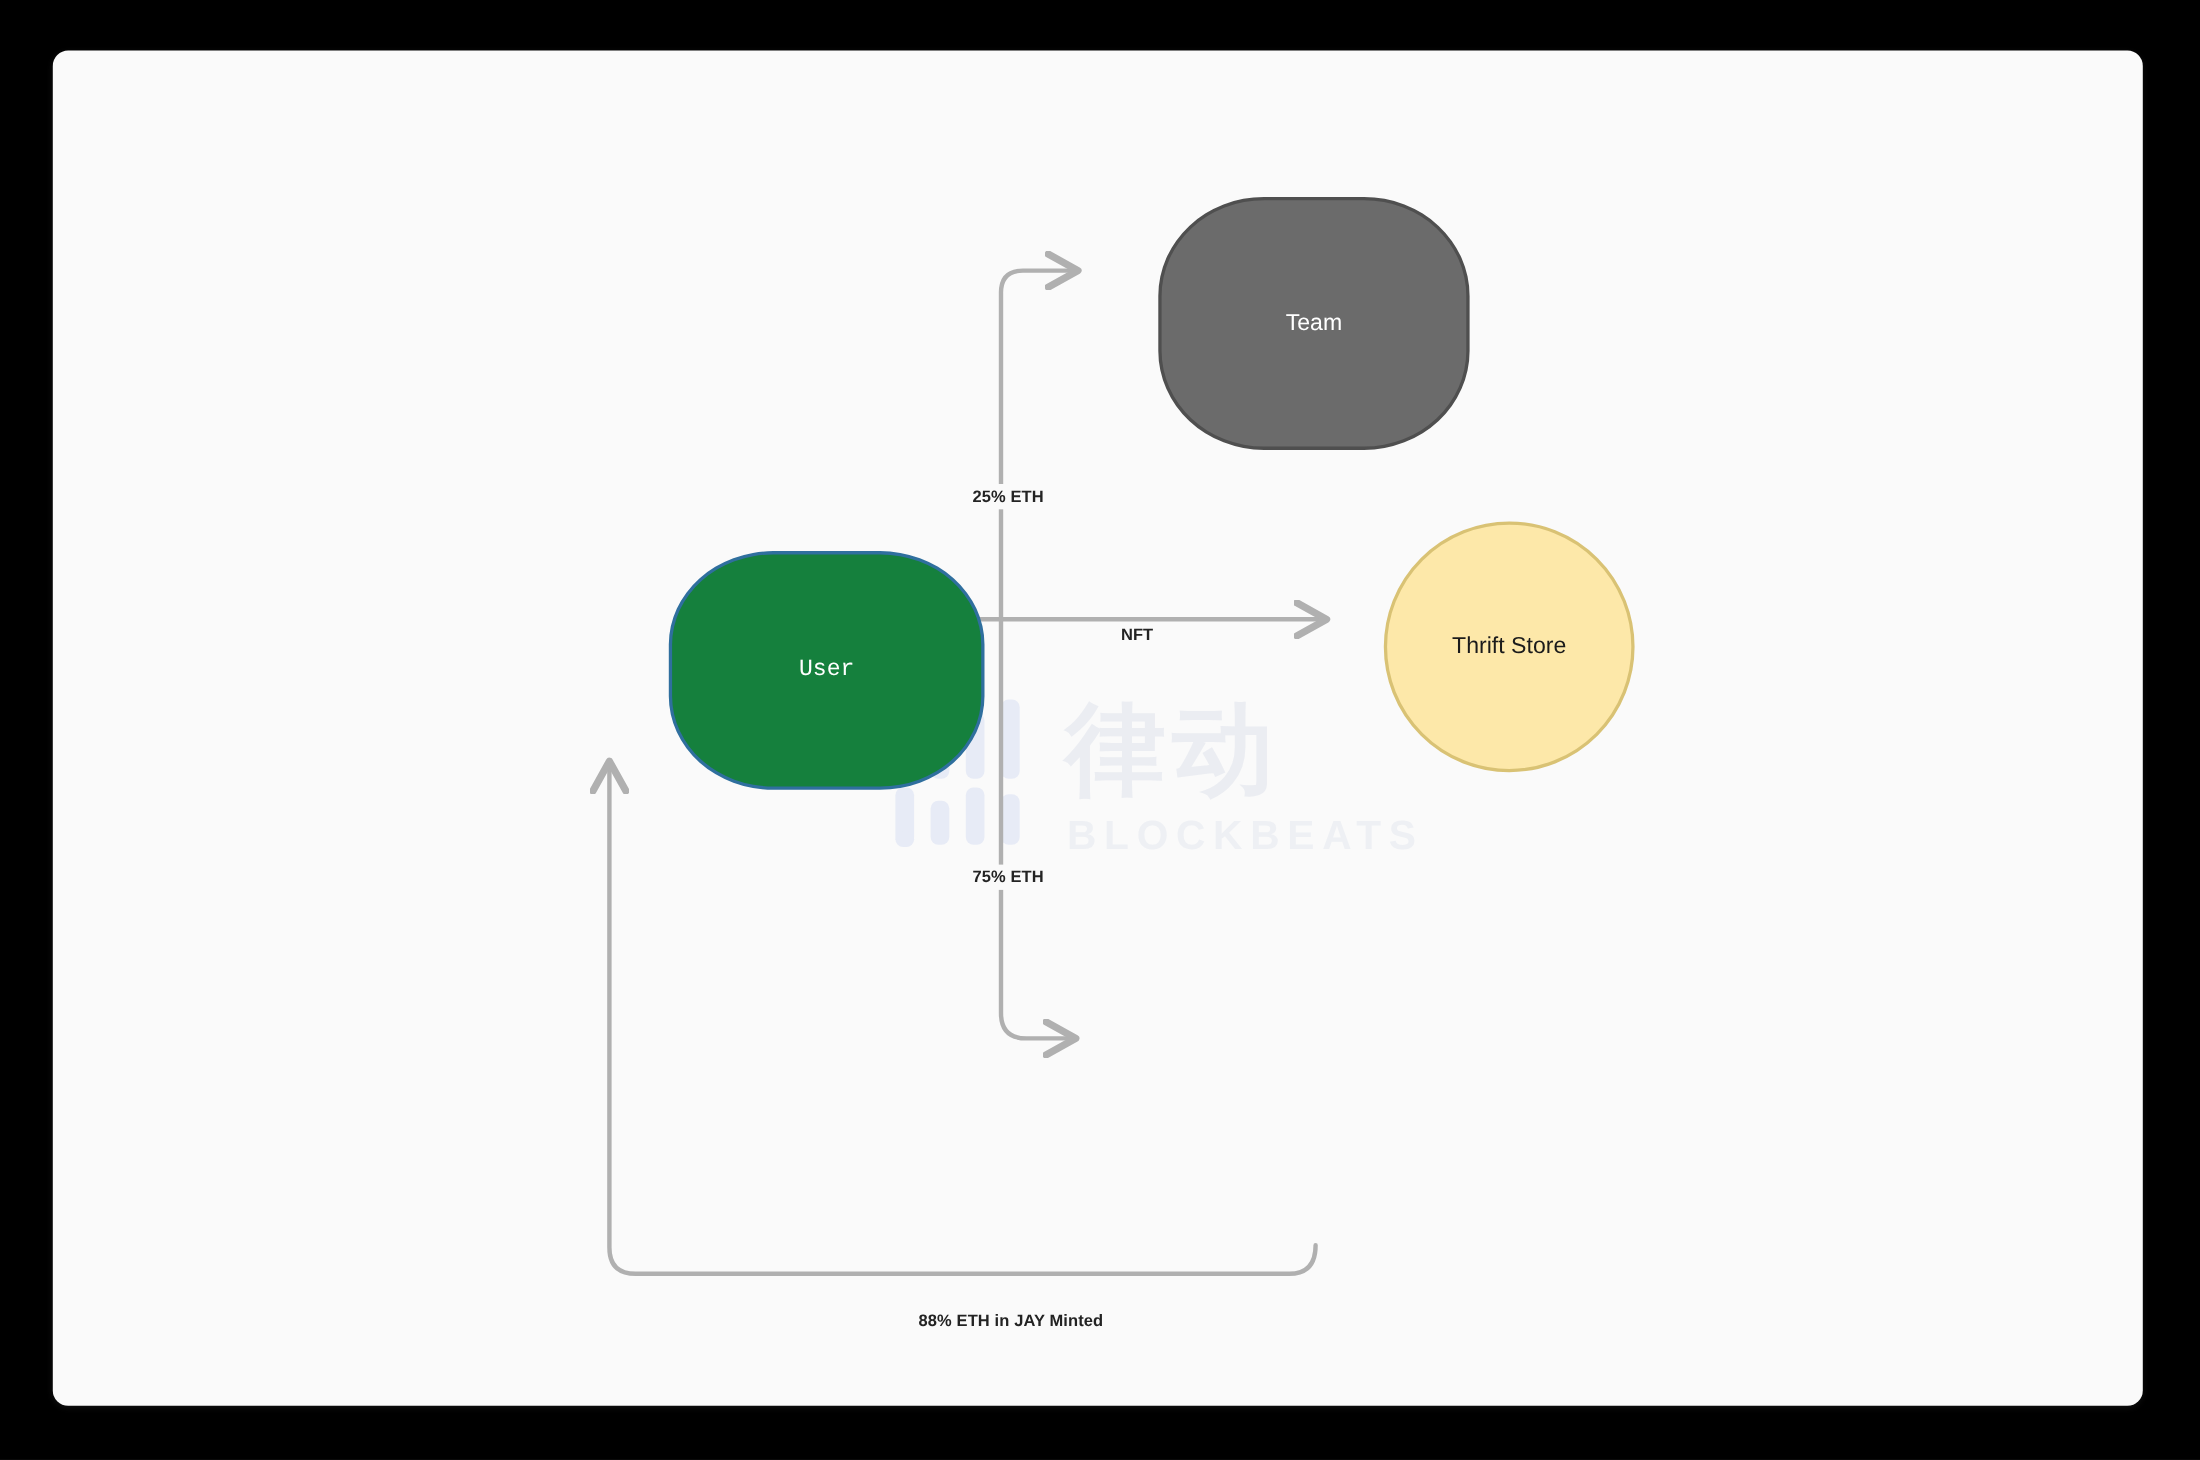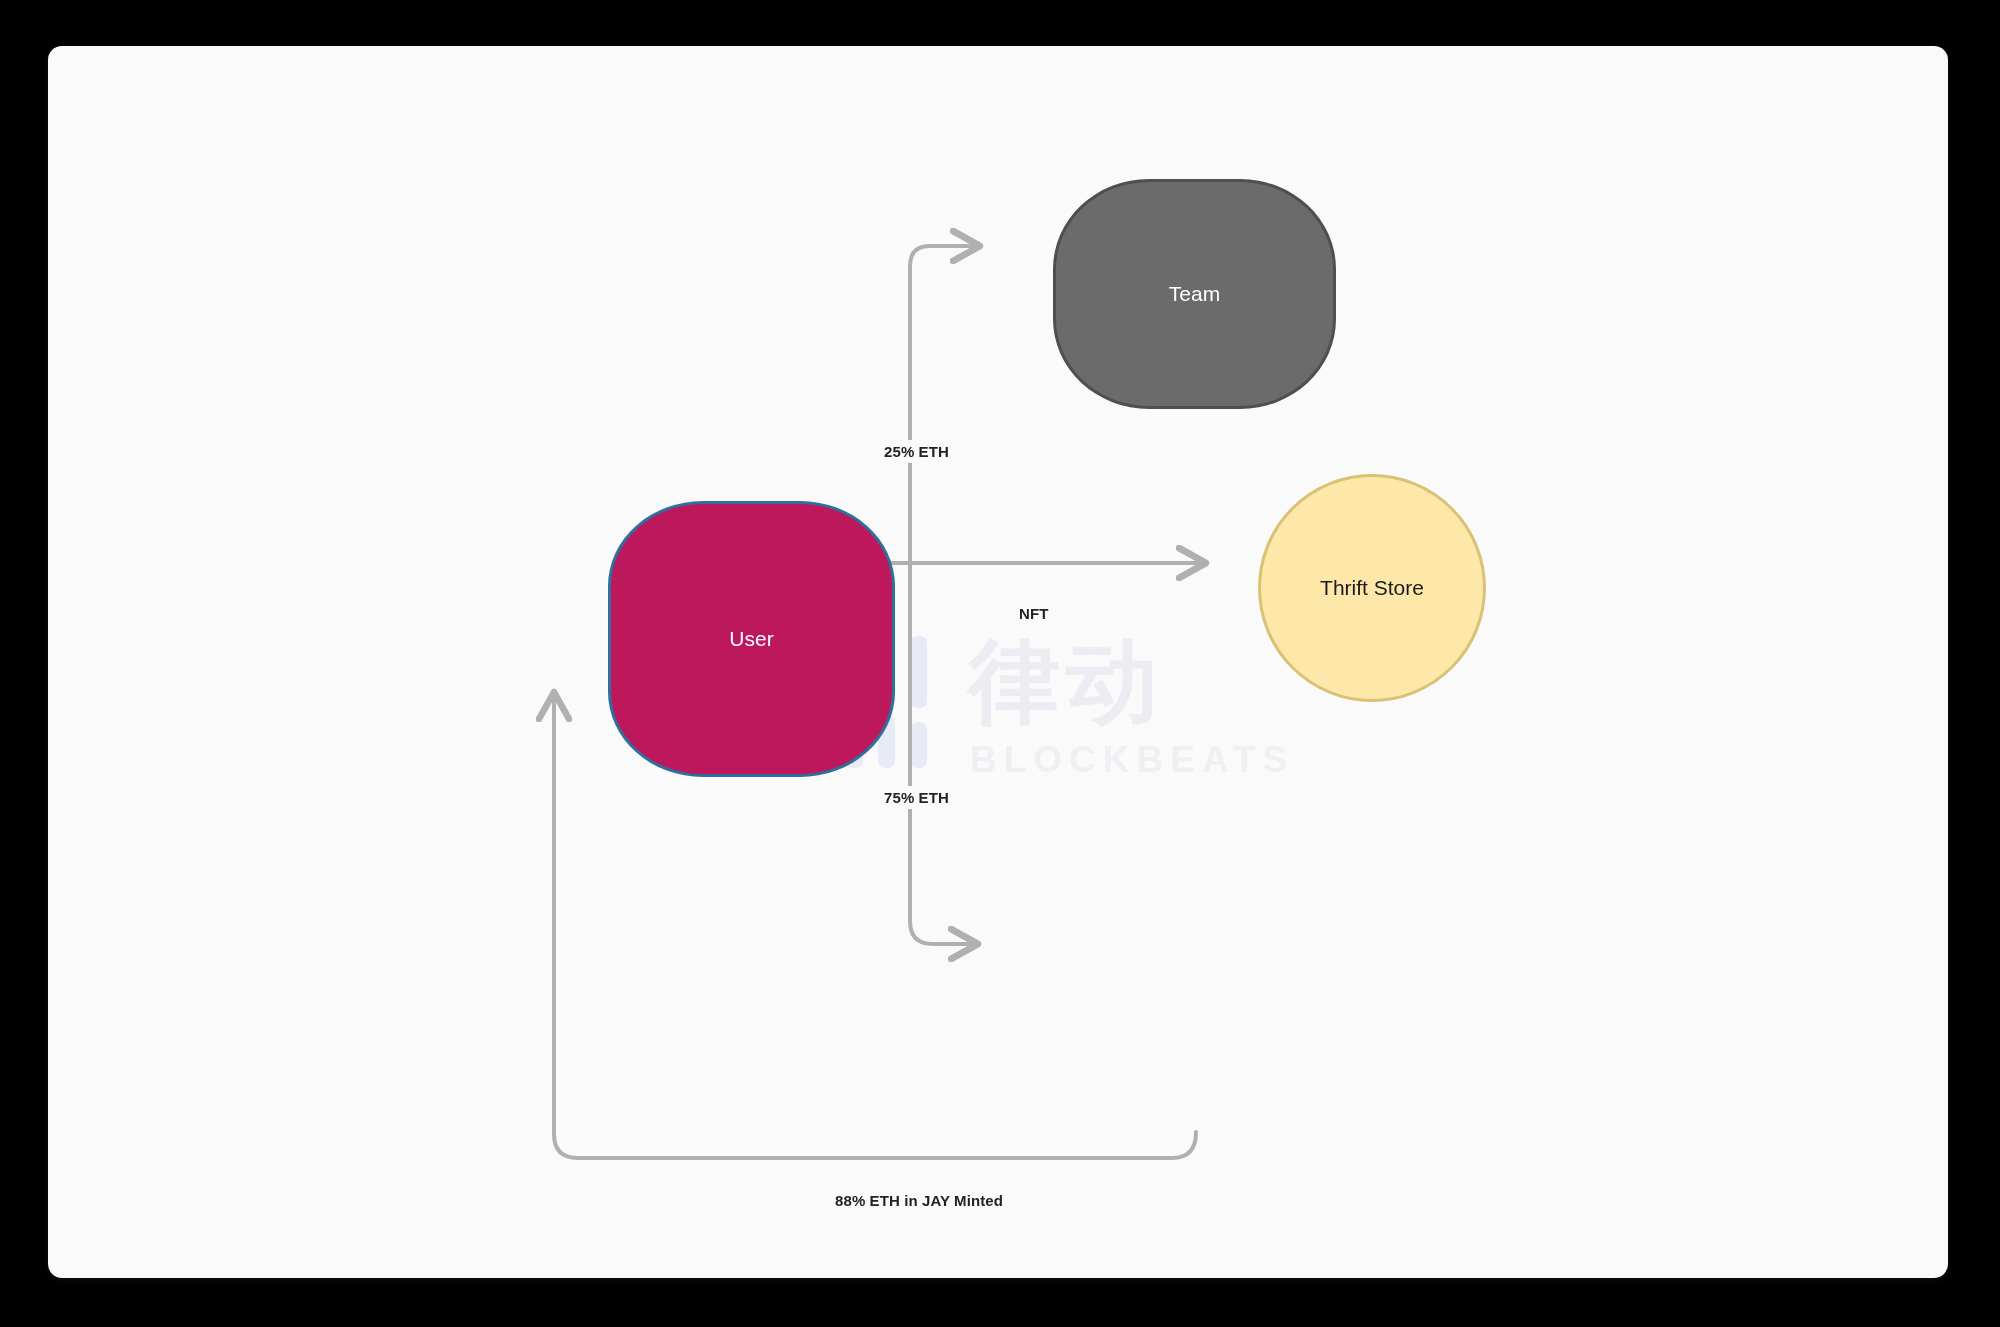--- a/index.html
+++ b/index.html
@@ -86,24 +86,25 @@
   .node .node-label {
     font-size: 21px;
     line-height: 1.2;
     font-weight: 400;
     white-space: nowrap;
   }
   #node-user {
     left: 560px;
     top: 455px;
     width: 287px;
-    height: 276px;
-    background: #be185d;
+    height: 217px;
+    background: #15803d;
     border: 3px solid #2f6f9e;
     border-radius: 95px / 85px;
+    font-family: Liberation Mono, monospace;
   }
   #node-user .node-label { color: #ffffff; }
 
   #node-team {
     left: 1005px;
     top: 133px;
     width: 283px;
     height: 230px;
     background: #6b6b6b;
     border: 3px solid #4f4f4f;
@@ -146,21 +147,21 @@
     position: absolute;
     font-size: 15px;
     font-weight: 700;
     color: #232323;
     background: #fafafa;
     white-space: nowrap;
     padding: 3px 9px;
     letter-spacing: 0.1px;
   }
   #label-25 { left: 827px; top: 394px; }
-  #label-nft { left: 962px; top: 556px; }
+  #label-nft { left: 962px; top: 520px; }
   #label-75 { left: 827px; top: 740px; }
   #label-jay { left: 778px; top: 1143px; }
 </style>
 </head>
 <body>
 
 <div id="stage">
   <div id="card">
 
     <div id="watermark">

